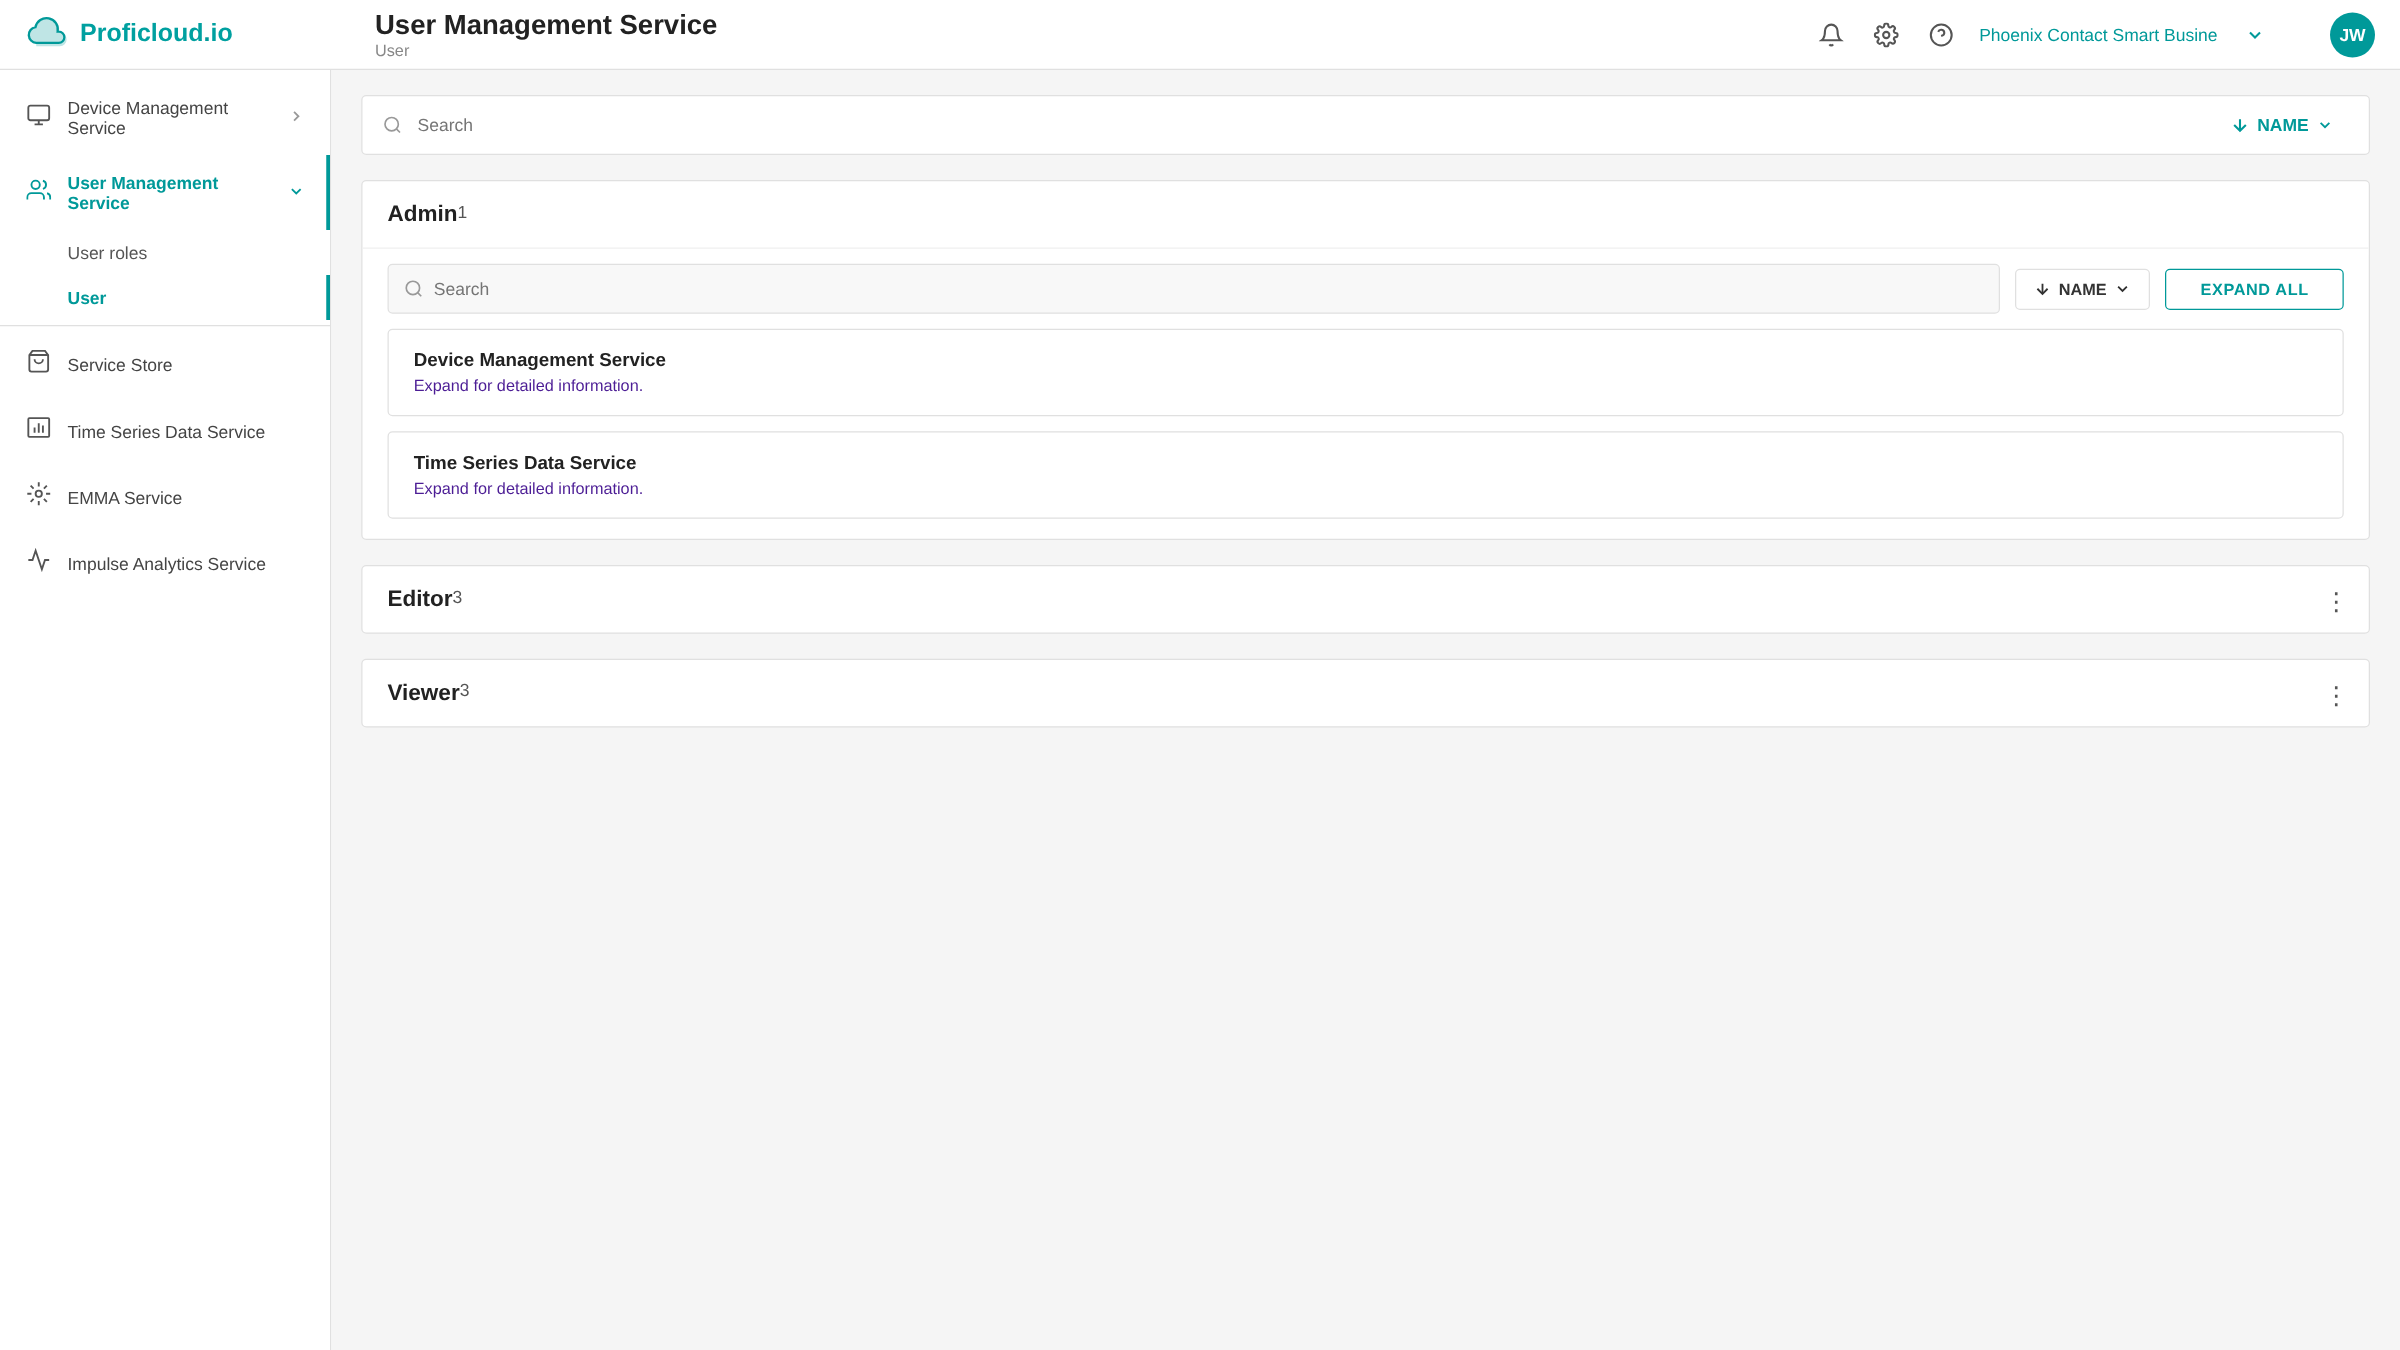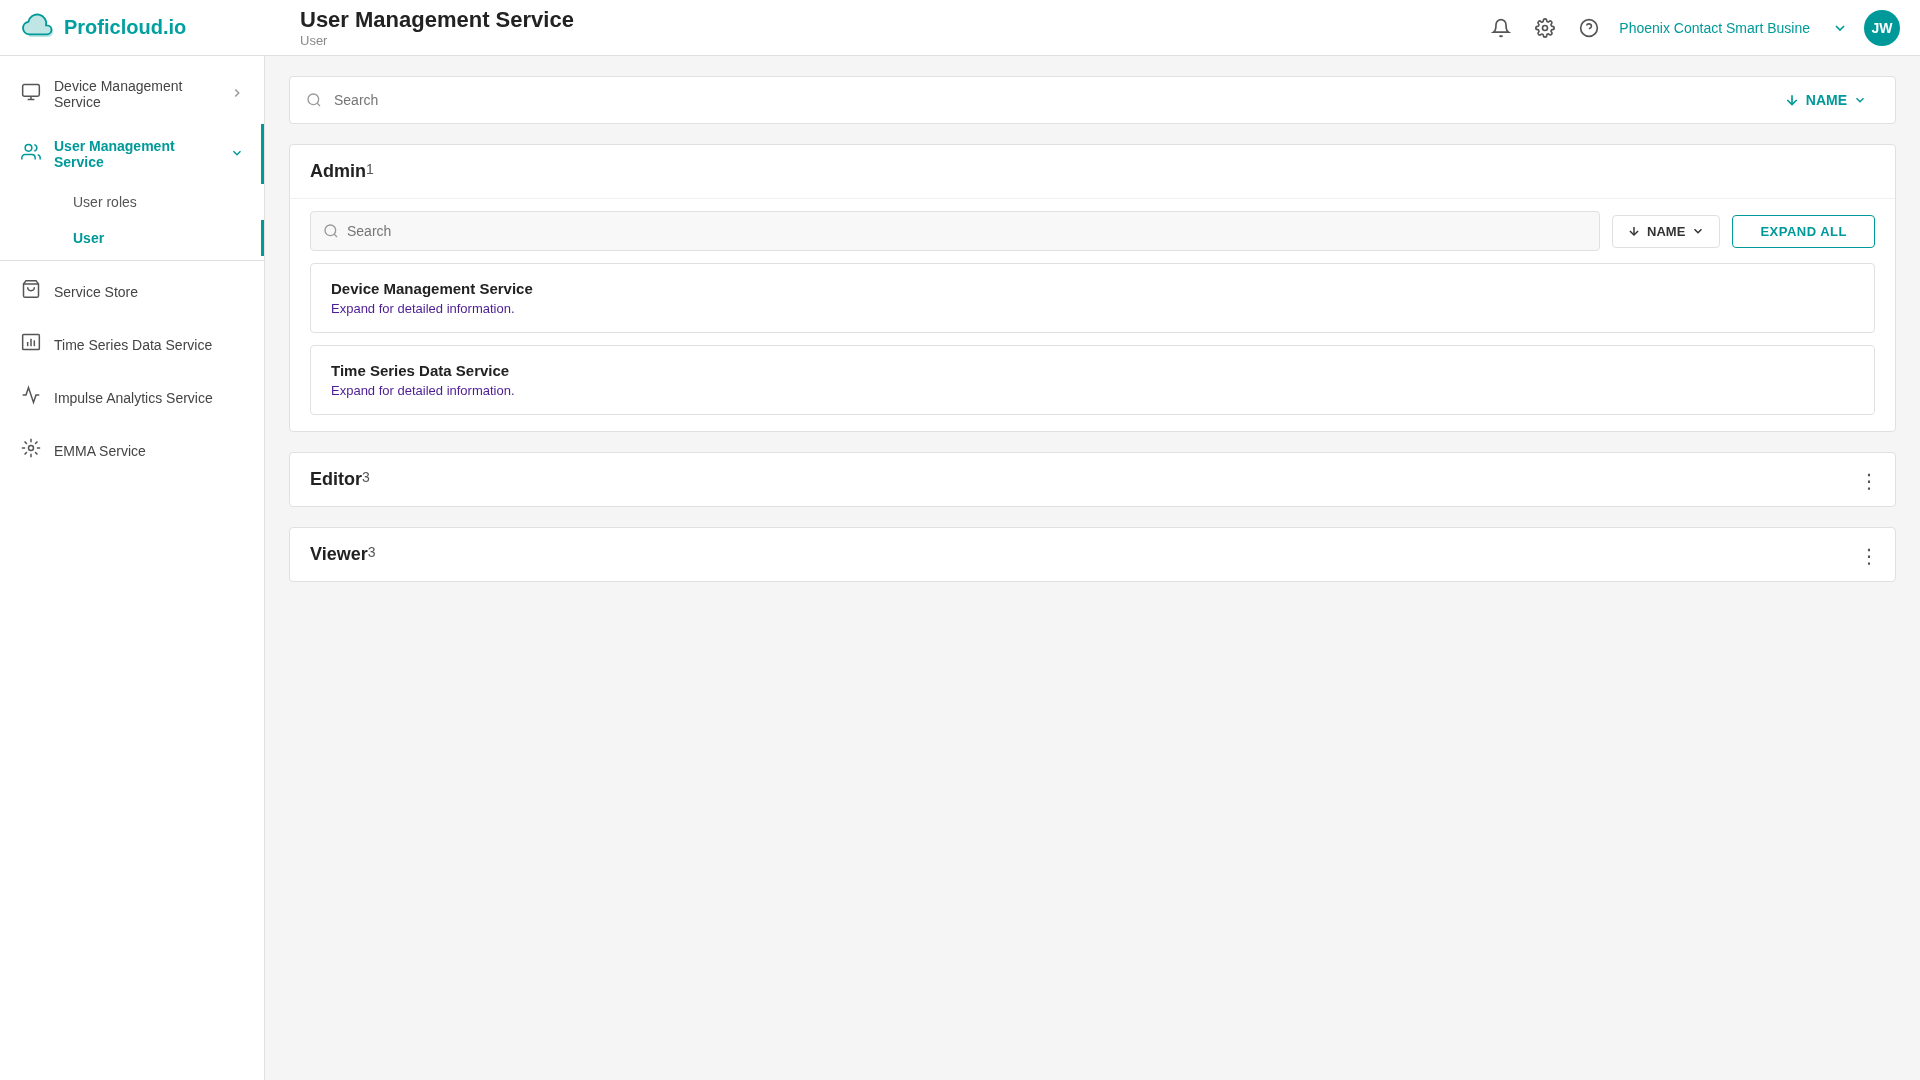--- a/index.html
+++ b/index.html
@@ -78,20 +78,21 @@
       height: 36px;
       border-radius: 50%;
       background: #009999;
       color: #fff;
       font-size: 14px;
       font-weight: 700;
       display: flex;
       align-items: center;
       justify-content: center;
       cursor: pointer;
+      margin-left: 36px;
     }
 
     
     .main-layout {
       display: flex;
       flex: 1;
       overflow: hidden;
     }
 
     
@@ -125,21 +126,21 @@
     }
     .sidebar-item-icon {
       font-size: 18px;
       color: inherit;
       width: 22px;
       text-align: center;
     }
     .sidebar-item-label { flex: 1; }
     .sidebar-chevron { font-size: 14px; }
     .sidebar-sub-item {
-      padding: 10px 20px 10px 73px;
+      padding: 10px 20px 10px 54px;
       font-size: 14px;
       color: #555;
       cursor: pointer;
     }
     .sidebar-sub-item.active { color: #009999; font-weight: 600; }
     .sidebar-divider {
       height: 1px;
       background: #e0e0e0;
       margin: 4px 0;
     }
@@ -414,34 +415,34 @@
           <line x1="12" y1="8" x2="12" y2="17"></line>
           <line x1="16" y1="10" x2="16" y2="17"></line>
         </svg>
       </span>
       <span class="sidebar-item-label">Time Series Data Service</span>
     </div>
 
     <div class="sidebar-item">
       <span class="sidebar-item-icon">
         <svg width="20" height="20" viewBox="0 0 24 24" fill="none" stroke="#555" stroke-width="1.8">
-          <polyline points="22 12 18 12 15 21 9 3 6 12 2 12"></polyline>
-        </svg>
-      </span>
-      <span class="sidebar-item-label">Impulse Analytics Service</span>
+          <circle cx="12" cy="12" r="3"></circle>
+          <path d="M12 1v4M12 19v4M4.22 4.22l2.83 2.83M16.95 16.95l2.83 2.83M1 12h4M19 12h4M4.22 19.78l2.83-2.83M16.95 7.05l2.83-2.83"></path>
+        </svg>
+      </span>
+      <span class="sidebar-item-label">EMMA Service</span>
     </div>
 
     <div class="sidebar-item">
       <span class="sidebar-item-icon">
         <svg width="20" height="20" viewBox="0 0 24 24" fill="none" stroke="#555" stroke-width="1.8">
-          <circle cx="12" cy="12" r="3"></circle>
-          <path d="M12 1v4M12 19v4M4.22 4.22l2.83 2.83M16.95 16.95l2.83 2.83M1 12h4M19 12h4M4.22 19.78l2.83-2.83M16.95 7.05l2.83-2.83"></path>
-        </svg>
-      </span>
-      <span class="sidebar-item-label">EMMA Service</span>
+          <polyline points="22 12 18 12 15 21 9 3 6 12 2 12"></polyline>
+        </svg>
+      </span>
+      <span class="sidebar-item-label">Impulse Analytics Service</span>
     </div>
 
   </nav>
 
   <main class="content">
 
     <div class="top-search-bar">
       <svg class="search-icon-svg" viewBox="0 0 24 24">
         <circle cx="11" cy="11" r="8"></circle>
         <line x1="21" y1="21" x2="16.65" y2="16.65"></line>

